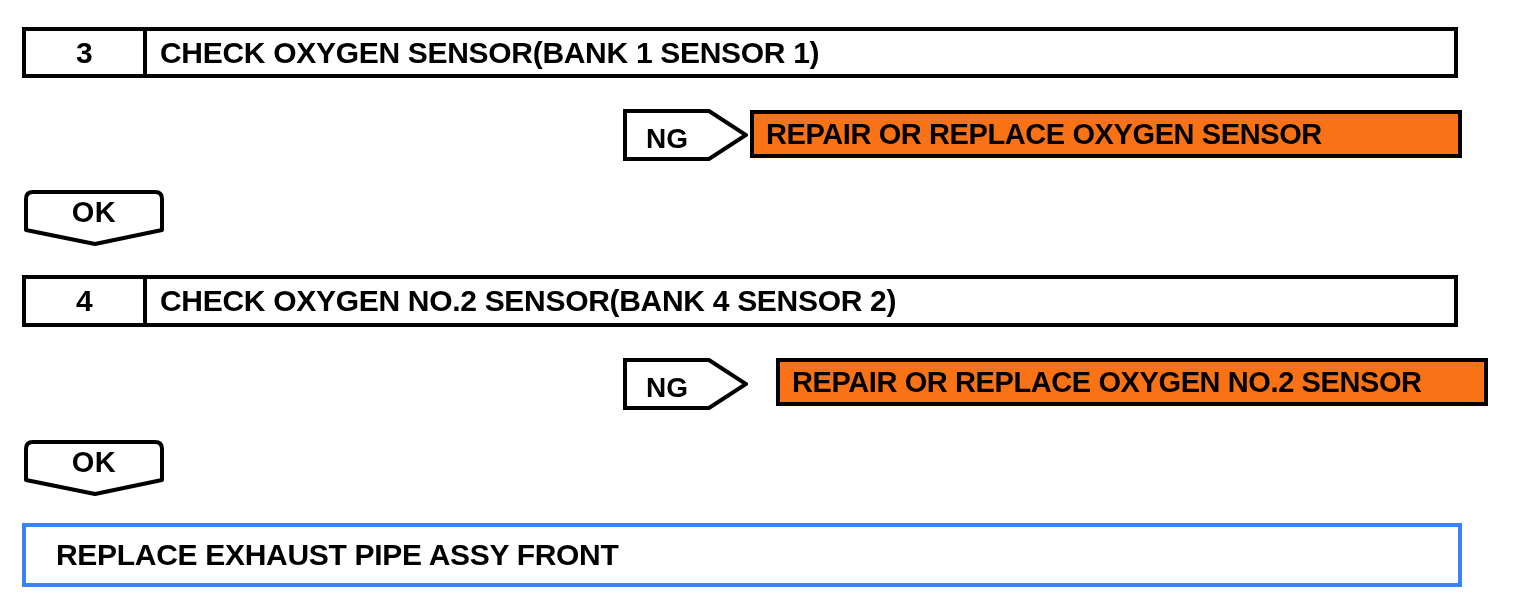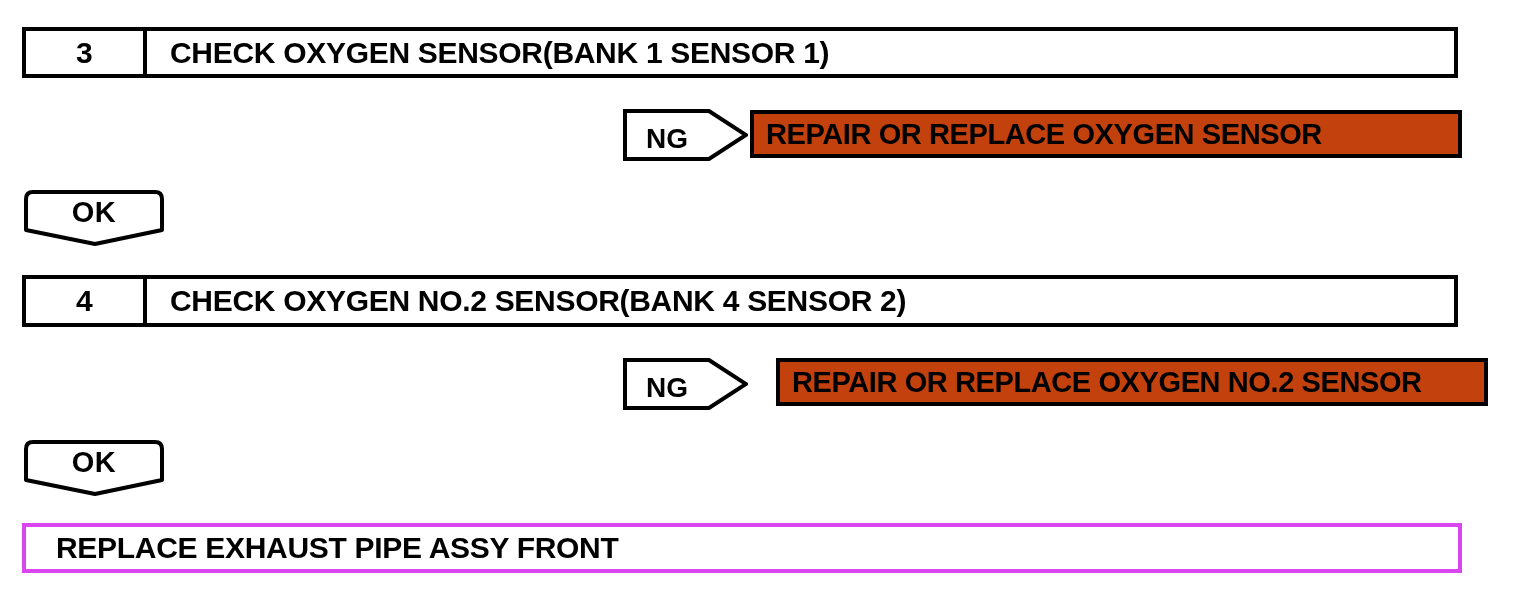--- a/index.html
+++ b/index.html
@@ -36,21 +36,21 @@
     align-items: center;
     justify-content: center;
     font-size: 30px;
     letter-spacing: 0.5px;
     flex: 0 0 auto;
   }
   .step-title {
     flex: 1;
     display: flex;
     align-items: center;
-    padding-left: 23px;
+    padding-left: 13px;
     font-size: 30px;
     letter-spacing: -0.3px;
     white-space: nowrap;
     border-radius: 13px;
   }
   
   .ng-shape {
     position: absolute;
     width: 125px;
     height: 52px;
@@ -66,21 +66,21 @@
     align-items: center;
     justify-content: center;
     font-size: 28px;
   }
   .result-box {
     position: absolute;
     left: 750px;
     width: 712px;
     height: 48px;
     border: 4px solid #000000;
-    background: #c2410c;
+    background: #f97316;
     display: flex;
     align-items: center;
     padding-left: 12px;
     font-size: 29px;
     letter-spacing: -0.4px;
     white-space: nowrap;
     box-sizing: border-box;
   }
   
   .ok-shape {
@@ -101,22 +101,22 @@
     justify-content: center;
     font-size: 29px;
     letter-spacing: 0.5px;
   }
   
   .final-box {
     position: absolute;
     left: 22px;
     top: 523px;
     width: 1440px;
-    height: 50px;
-    border: 4px solid #d946ef;
+    height: 64px;
+    border: 4px solid #3b82f6;
     background: #ffffff;
     display: flex;
     align-items: center;
     padding-left: 30px;
     font-size: 30px;
     letter-spacing: -0.3px;
     white-space: nowrap;
     box-sizing: border-box;
   }
 </style>

